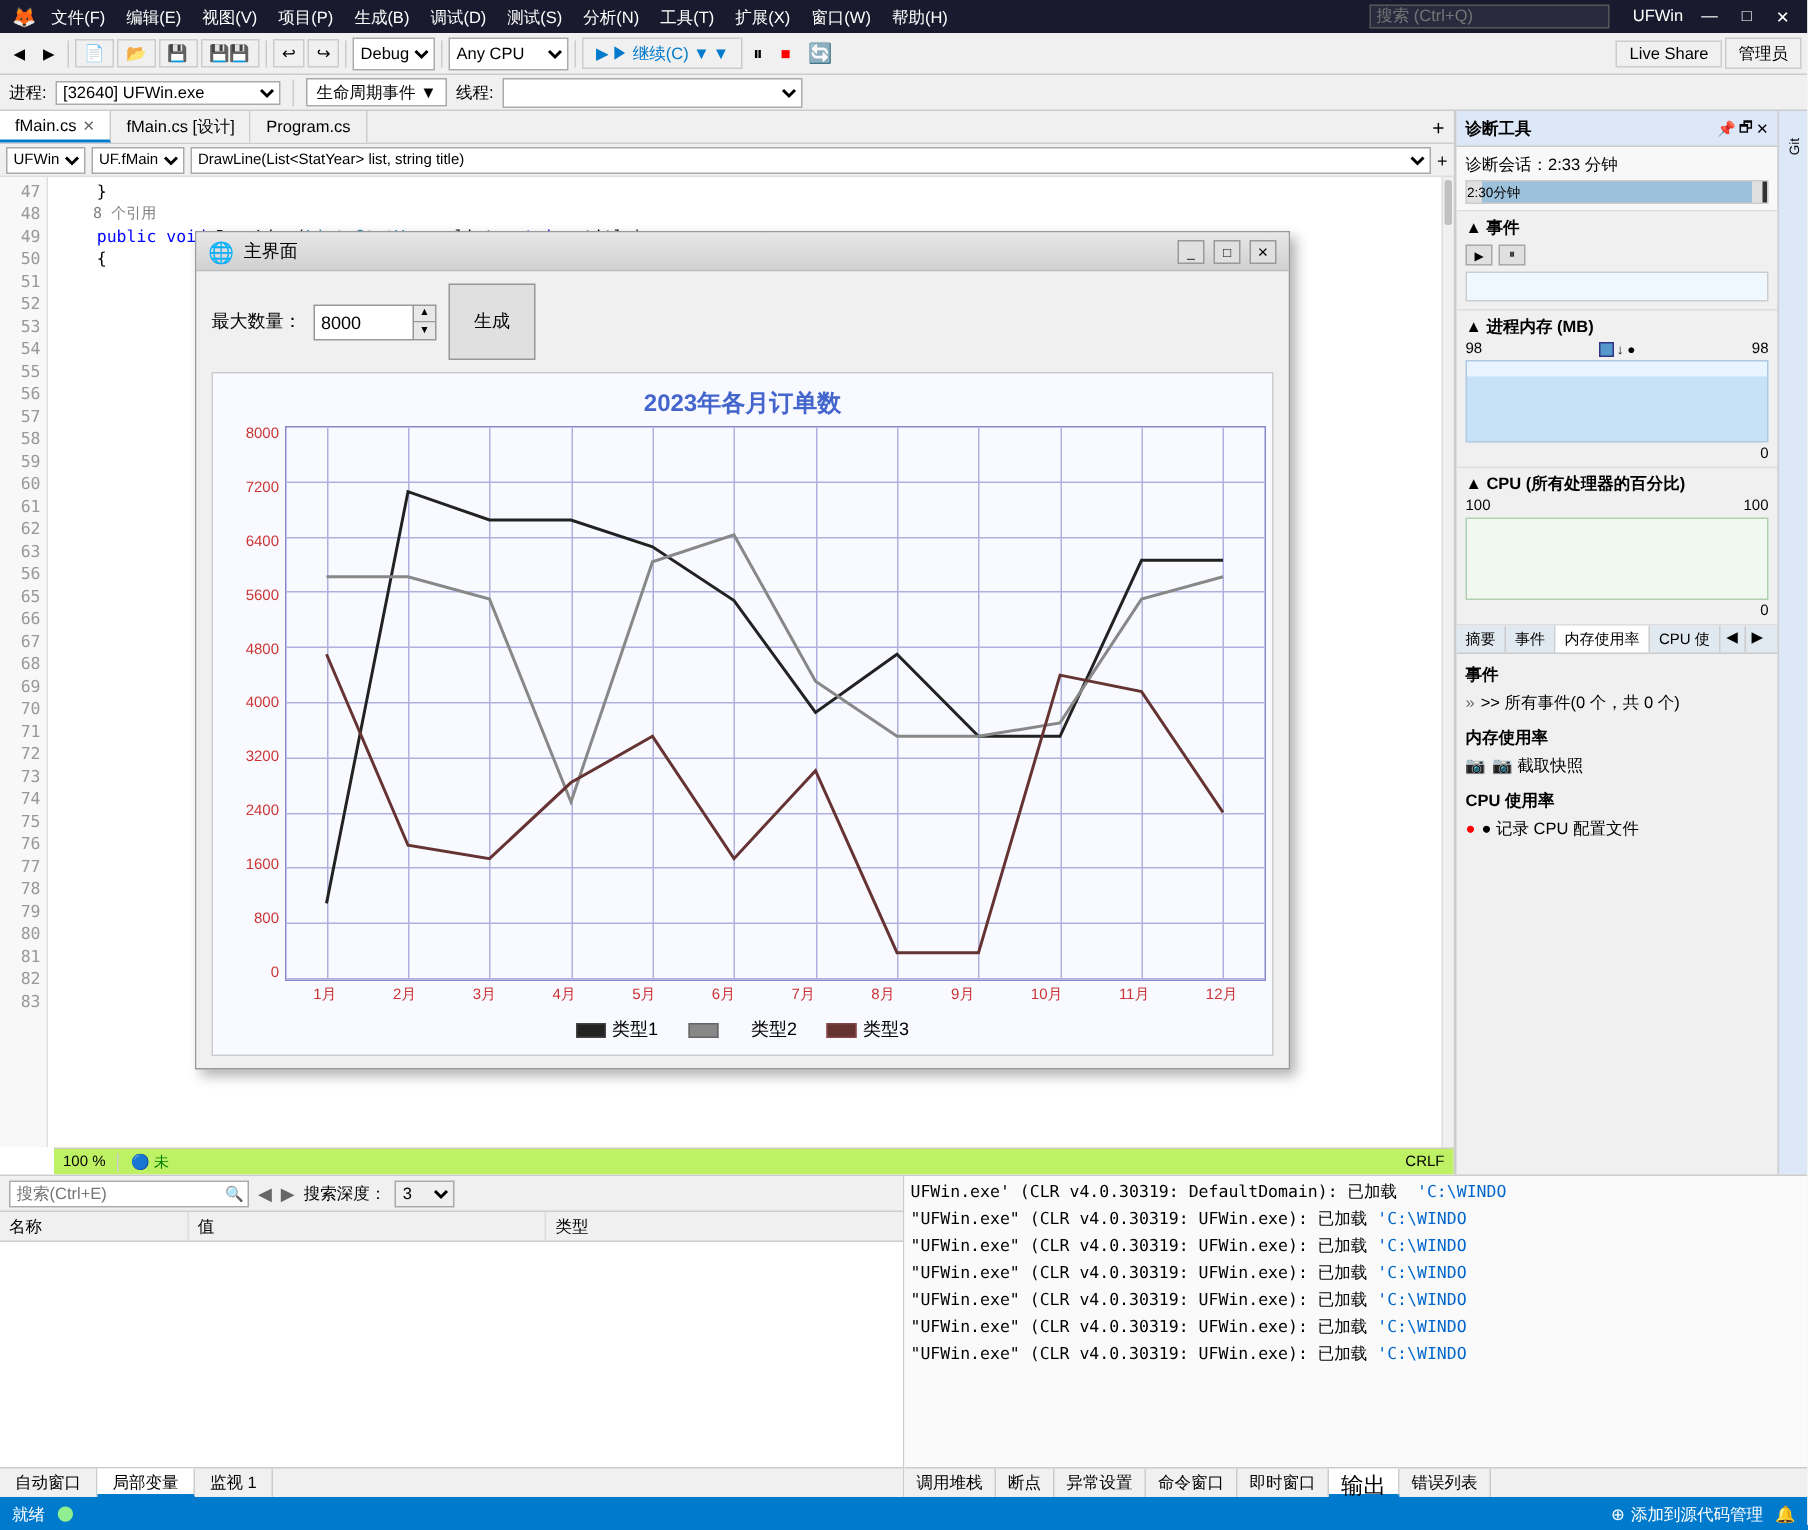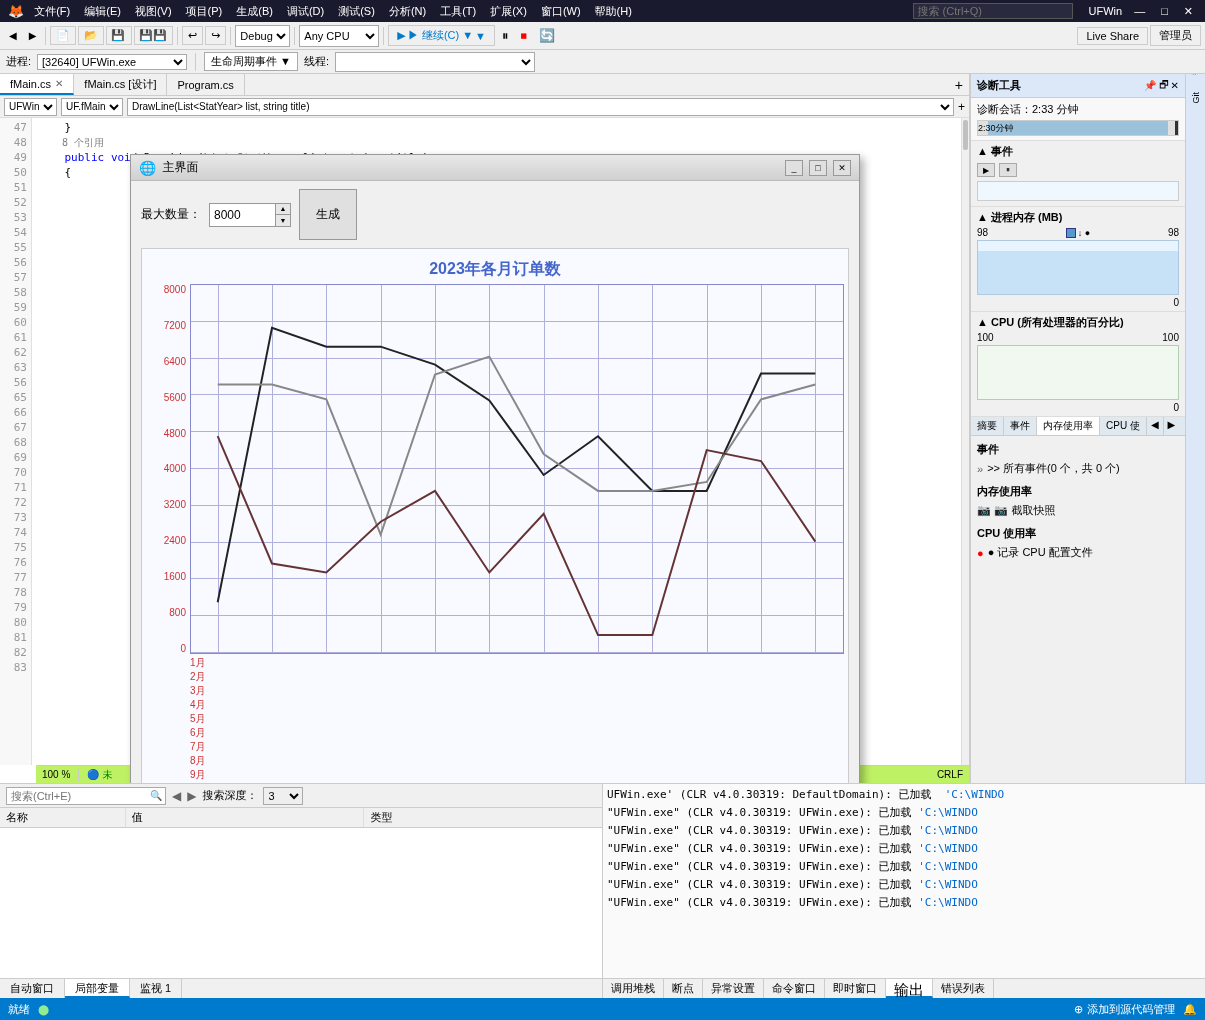--- a/index.html
+++ b/index.html
@@ -247,21 +247,21 @@
 
                     <polyline points="27,319 82,43 137,62 192,62 247,80 302,116 357,191 412,152 467,207 522,207 577,89 632,89" fill="none" stroke="#222222" stroke-width="2"></polyline>
 
                     <polyline points="27,100 82,100 137,115 192,251 247,90 302,72 357,170 412,207 467,207 522,198 577,115 632,100" fill="none" stroke="#888888" stroke-width="2"></polyline>
 
                     <polyline points="27,152 82,280 137,289 192,238 247,207 302,289 357,230 412,352 467,352 522,166 577,177 632,258" fill="none" stroke="#663333" stroke-width="2"></polyline>
                   </svg>
                 </div>
               </div>
 
-              <div style="display:flex; justify-content:space-around; padding:2px 0 2px 44px; font-size:10px; color:#cc3333;flex-direction:column;">
+              <div style="display:flex; justify-content:space-around; padding:2px 0 2px 44px; font-size:10px; color:#cc3333;">
                 <span>1月</span>
                   <span>2月</span>
                   <span>3月</span>
                   <span>4月</span>
                   <span>5月</span>
                   <span>6月</span>
                   <span>7月</span>
                   <span>8月</span>
                   <span>9月</span>
                   <span>10月</span>

